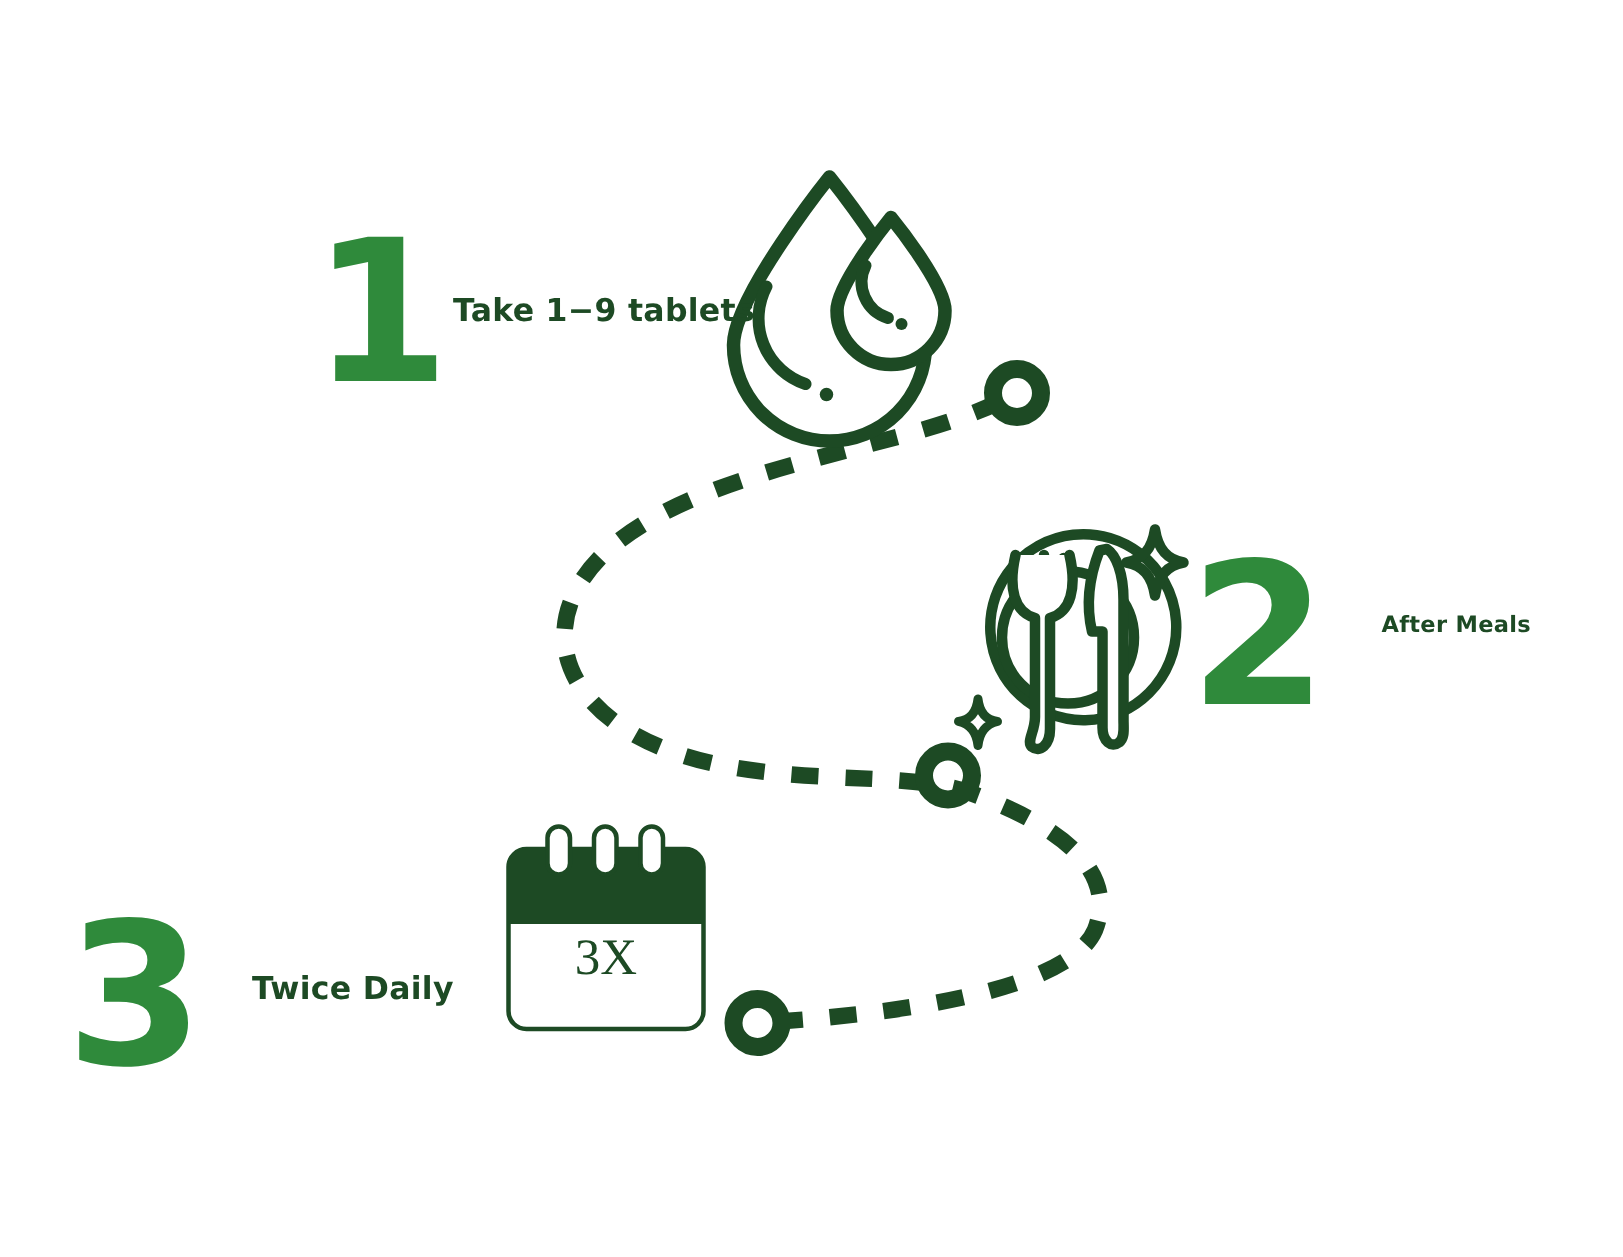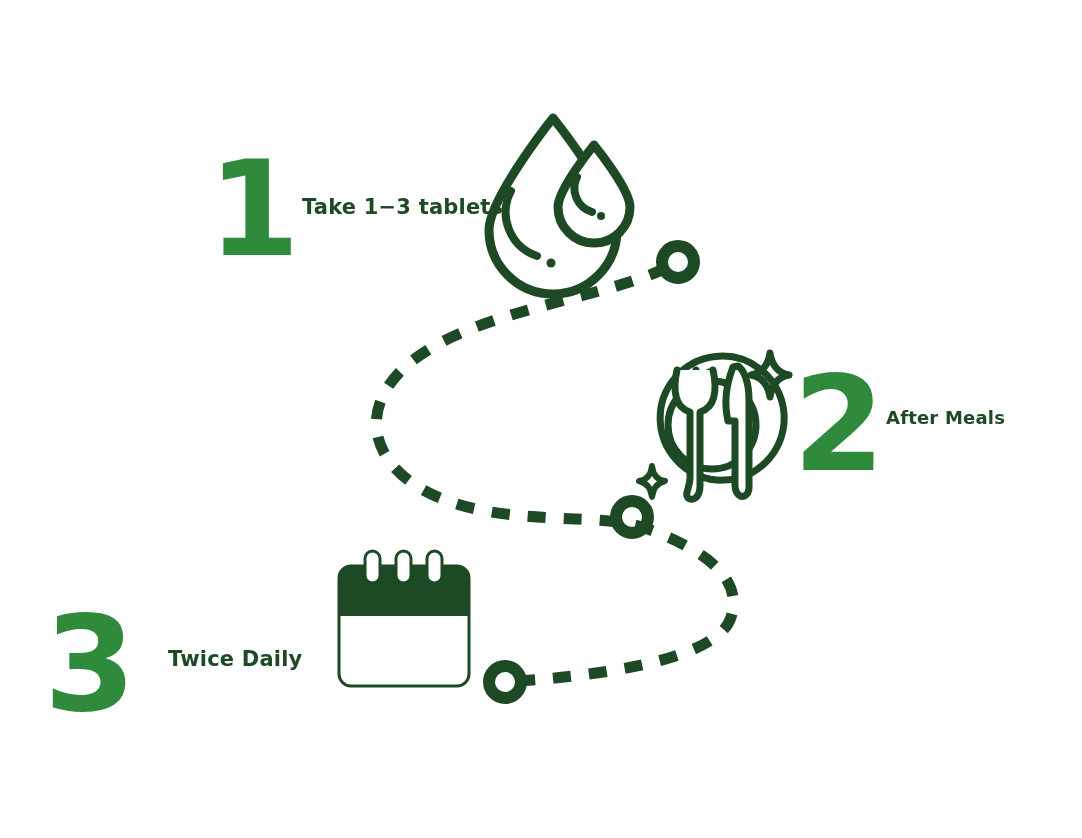--- a/index.html
+++ b/index.html
@@ -38,21 +38,21 @@
     font-weight: bold;
     color: #1d4a24;
     letter-spacing: 0.2px;
     white-space: nowrap;
   }
   #num-1 { left: 208px; top: 143px;  font-size: 132px; }
   #num-2 { left: 793px; top: 358px;  font-size: 132px; }
   #num-3 { left: 44px;  top: 598px;  font-size: 132px; }
 
   #label-1 { left: 302px; top: 195px; font-size: 21px; }
-  #label-2 { left: 886px; top: 407px; font-size: 18px; }
+  #label-2 { left: 921px; top: 407px; font-size: 15px; }
   #label-3 { left: 168px; top: 647px; font-size: 21px; }
 
   .cal-text {
     position: absolute;
     left: 336px;
     top: 620px;
     width: 136px;
     text-align: center;
     font-family: "Liberation Serif", serif;
     font-size: 34px;
@@ -172,22 +172,23 @@
              L 469 616
              L 339 616 Z" fill="#1d4a24"></path>
 
     <g>
       <rect x="365" y="551" width="15" height="32" rx="7.5" ry="7.5" fill="#ffffff" stroke="#1d4a24" stroke-width="3"></rect>
       <rect x="396" y="551" width="15" height="32" rx="7.5" ry="7.5" fill="#ffffff" stroke="#1d4a24" stroke-width="3"></rect>
       <rect x="427" y="551" width="15" height="32" rx="7.5" ry="7.5" fill="#ffffff" stroke="#1d4a24" stroke-width="3"></rect>
     </g>
   </svg>
 
+  <div class="cal-text">3X</div>
 
   <div class="step-number" id="num-1">1</div>
   <div class="step-number" id="num-2">2</div>
   <div class="step-number" id="num-3">3</div>
 
-  <div class="step-label" id="label-1">Take 1−3 tablets</div>
+  <div class="step-label" id="label-1">Take 1−9 tablets</div>
   <div class="step-label" id="label-2">After Meals</div>
   <div class="step-label" id="label-3">Twice Daily</div>
 
 </div>
 
 </body></html>

